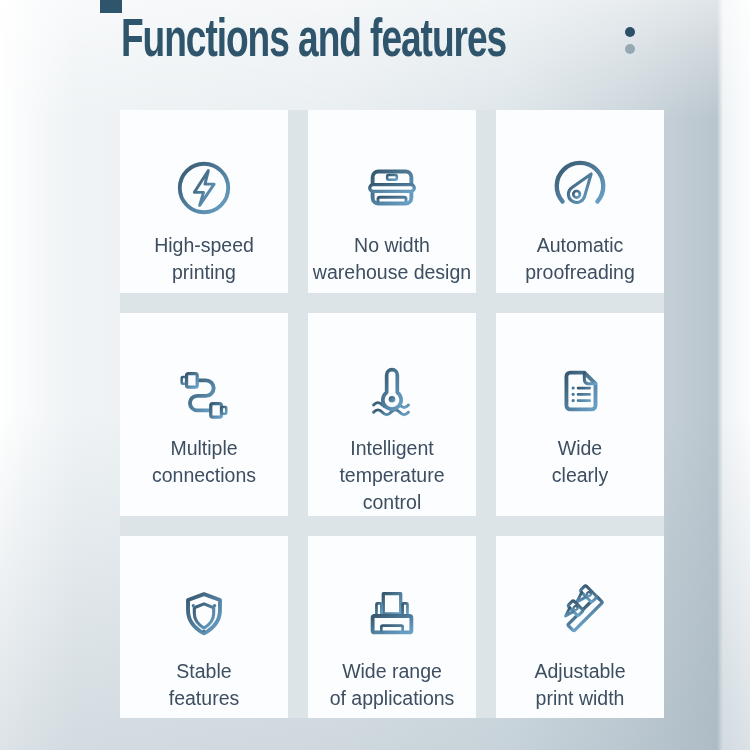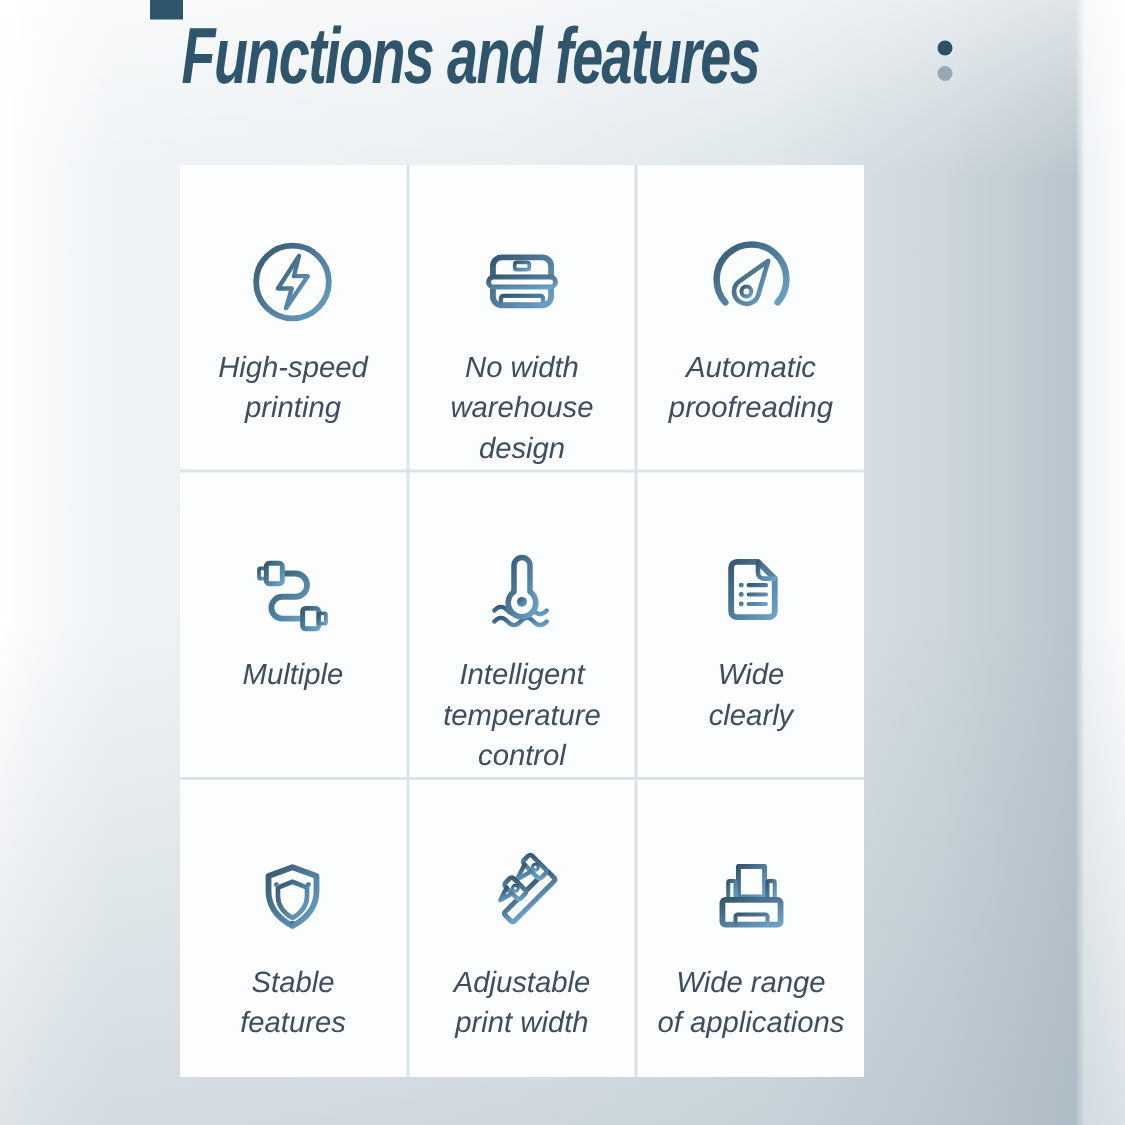--- a/index.html
+++ b/index.html
@@ -4,42 +4,41 @@
 <style>
   html,body{margin:0;padding:0;}
   .page{
     position:relative;
     width:750px;height:750px;
     overflow:hidden;
     font-family:"Liberation Sans", sans-serif;
     background:
       linear-gradient(180deg, rgba(255,255,255,.55) 0%, rgba(255,255,255,0) 16%, rgba(255,255,255,0) 55%, rgba(144,164,178,.30) 100%),
       linear-gradient(90deg, #ffffff 0%, #f8fafb 3.5%, #eff3f5 10%, #e9eef1 45%, #dee6ea 68%, #ccd6dc 84%, #b9c5cd 95.6%, #eff3f5 96.4%, #fbfcfd 100%);
-    font-style: italic;
   }
   
   .flag{
     position:absolute;left:100px;top:0;width:22px;height:13px;
     background:#2e556c;
   }
   .title{
     position:absolute;left:121px;top:7px;margin:0;
     font-size:53px;font-weight:bold;color:#2e556c;
     letter-spacing:-1.5px;white-space:nowrap;
     transform:scaleX(.70);transform-origin:left top;
   }
   .colon{position:absolute;left:625px;top:27px;width:10px;height:28px;}
   .dot{position:absolute;left:0;width:10px;height:10px;border-radius:50%;}
   .dot-top{top:0;background:#2b5068;}
   .dot-bottom{top:17px;background:#96a9b3;}
   
   .grid{
-    position:absolute;left:120px;top:110px;width:456px;height:608px;
+    position:absolute;left:120px;top:110px;width:544px;height:608px;
     display:grid;grid-template-columns:repeat(3,1fr);grid-template-rows:repeat(3,1fr);
-    gap:2px;background:#dde4e8;
+    gap:20px;background:#dde4e8;
   }
   .card{
     background:#fcfdfe;
     display:flex;flex-direction:column;align-items:center;
     padding-top:47px;box-sizing:border-box;
   }
   .icon{width:62px;height:62px;margin-bottom:13px;}
   .icon svg{width:62px;height:62px;display:block;}
   .caption{
     text-align:center;color:#3c4e60;font-size:19.5px;line-height:27px;
@@ -131,20 +130,21 @@
             </defs>
           <path d="M24 21 H34 a8 8 0 0 1 0 16 H25 a7.5 7.5 0 0 0 0 15 H40" stroke="url(#g4)" stroke-width="4"></path>
           <rect x="9" y="17.5" width="5" height="7" rx="1" stroke="url(#g4)" stroke-width="2.6"></rect>
           <rect x="14" y="14" width="11" height="14" rx="2" fill="#fcfdfe" stroke="url(#g4)" stroke-width="3.4"></rect>
           <rect x="39" y="45" width="11" height="14" rx="2" fill="#fcfdfe" stroke="url(#g4)" stroke-width="3.4"></rect>
           <rect x="50" y="48.5" width="5" height="7" rx="1" stroke="url(#g4)" stroke-width="2.6"></rect>
         </svg>
       </div>
       <div class="caption">
         <span>Multiple</span>
+        <span>connections</span>
       </div>
     </div>
 
     <div class="card">
       <div class="icon">
         <svg viewBox="0 0 64 64" fill="none" stroke-linecap="round" stroke-linejoin="round">
           <defs>
               <linearGradient id="g5" x1="0" y1="0" x2="1" y2="1">
             <stop offset="0" stop-color="#36586f"></stop>
                 <stop offset="1" stop-color="#6aa2c8"></stop>
@@ -198,20 +198,42 @@
           <path d="M32 11.5 L48.5 17.5 v10.5 c0 10.5 -6.5 18.5 -16.5 24 C22 46.5 15.5 38.5 15.5 28 V17.5 Z" stroke="url(#g7)" stroke-width="4"></path>
           <path d="M32 21.5 L42 25.5 v6 c0 7 -4 11.5 -10 15 c-6 -3.5 -10 -8 -10 -15 v-6 Z" stroke="url(#g7)" stroke-width="3.2"></path>
           <circle cx="21" cy="23.5" r="1.7" fill="url(#g7)"></circle>
           <circle cx="43" cy="23.5" r="1.7" fill="url(#g7)"></circle>
           <circle cx="32" cy="50" r="1.7" fill="url(#g7)"></circle>
         </svg>
       </div>
       <div class="caption">
         <span>Stable</span>
         <span>features</span>
+      </div>
+    </div>
+
+    <div class="card">
+      <div class="icon">
+        <svg viewBox="0 0 64 64" fill="none" stroke-linecap="round" stroke-linejoin="round">
+          <defs>
+              <linearGradient id="g9" x1="0" y1="0" x2="1" y2="1">
+            <stop offset="0" stop-color="#36586f"></stop>
+                <stop offset="1" stop-color="#6aa2c8"></stop>
+              </linearGradient>
+            </defs>
+          <rect x="23" y="11" width="18" height="21" stroke="url(#g9)" stroke-width="3.4"></rect>
+          <rect x="16" y="21" width="5" height="13" rx="1" stroke="url(#g9)" stroke-width="2.8"></rect>
+          <rect x="43" y="21" width="5" height="13" rx="1" stroke="url(#g9)" stroke-width="2.8"></rect>
+          <rect x="12" y="34" width="40" height="17" rx="2" stroke="url(#g9)" stroke-width="4"></rect>
+          <path d="M21 51 v-5.5 a1.5 1.5 0 0 1 1.5 -1.5 h19 a1.5 1.5 0 0 1 1.5 1.5 V51" stroke="url(#g9)" stroke-width="2.8"></path>
+        </svg>
+      </div>
+      <div class="caption">
+        <span>Wide range</span>
+        <span>of applications</span>
       </div>
     </div>
 
     <div class="card">
       <div class="icon">
         <svg viewBox="0 0 64 64" fill="none" stroke-linecap="round" stroke-linejoin="round">
           <defs>
               <linearGradient id="g8" x1="0" y1="0" x2="1" y2="1">
             <stop offset="0" stop-color="#36586f"></stop>
                 <stop offset="1" stop-color="#6aa2c8"></stop>
@@ -227,36 +249,14 @@
             <circle cx="24.5" cy="31" r="2" stroke="url(#g8)" stroke-width="2.2"></circle>
           </g>
         </svg>
       </div>
       <div class="caption">
         <span>Adjustable</span>
         <span>print width</span>
       </div>
     </div>
 
-    <div class="card">
-      <div class="icon">
-        <svg viewBox="0 0 64 64" fill="none" stroke-linecap="round" stroke-linejoin="round">
-          <defs>
-              <linearGradient id="g9" x1="0" y1="0" x2="1" y2="1">
-            <stop offset="0" stop-color="#36586f"></stop>
-                <stop offset="1" stop-color="#6aa2c8"></stop>
-              </linearGradient>
-            </defs>
-          <rect x="23" y="11" width="18" height="21" stroke="url(#g9)" stroke-width="3.4"></rect>
-          <rect x="16" y="21" width="5" height="13" rx="1" stroke="url(#g9)" stroke-width="2.8"></rect>
-          <rect x="43" y="21" width="5" height="13" rx="1" stroke="url(#g9)" stroke-width="2.8"></rect>
-          <rect x="12" y="34" width="40" height="17" rx="2" stroke="url(#g9)" stroke-width="4"></rect>
-          <path d="M21 51 v-5.5 a1.5 1.5 0 0 1 1.5 -1.5 h19 a1.5 1.5 0 0 1 1.5 1.5 V51" stroke="url(#g9)" stroke-width="2.8"></path>
-        </svg>
-      </div>
-      <div class="caption">
-        <span>Wide range</span>
-        <span>of applications</span>
-      </div>
-    </div>
-
   </div>
 </div>
 
 </body></html>

